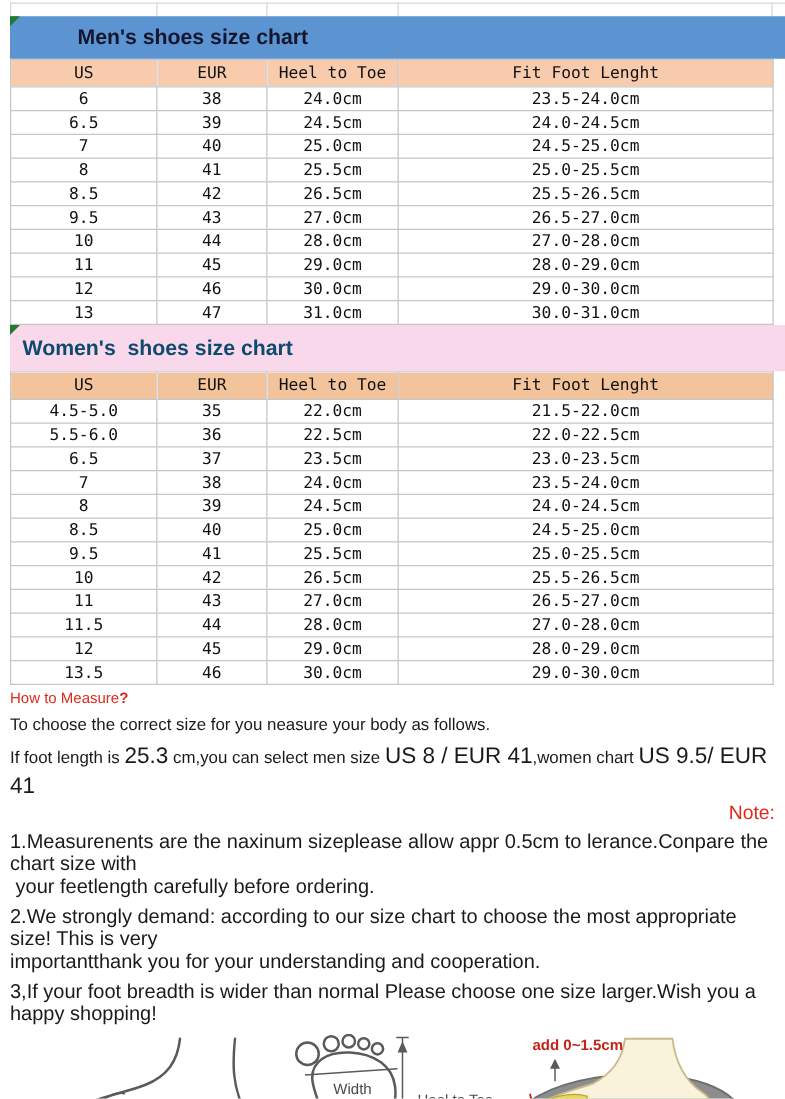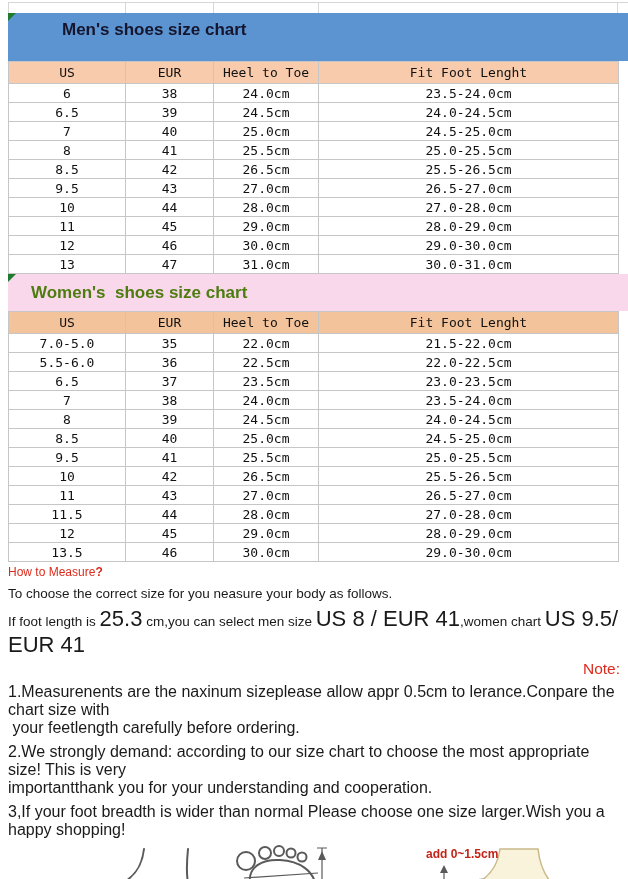--- a/index.html
+++ b/index.html
@@ -6,47 +6,47 @@
   .page{position:relative;width:628px;height:879px;background:#ffffff;overflow:hidden;
         font-family:"Liberation Sans",sans-serif;color:#1a1a1a;}
 
   
   .top-strip{position:relative;height:13px;}
   .hline{position:absolute;left:8px;right:0;top:2px;height:1px;background:#d6d6d6;}
   .vline{position:absolute;top:2px;bottom:0;width:1px;background:#d6d6d6;}
 
   
   .band{position:relative;margin-left:8px;width:620px;box-sizing:border-box;}
-  .band.blue{height:48px;background:#5b94d0;}
+  .band.blue{height:34px;background:#5b94d0;}
   .band.pink{height:37px;background:#fad8ec;}
   .band-title{white-space:pre;font-weight:bold;font-size:17px;color:#15152e;
               line-height:34px;display:block;}
   .band.blue .band-title{padding-left:54px;}
-  .band.pink .band-title{line-height:37px;padding-left:23px;color:#4d7c0f;}
+  .band.pink .band-title{line-height:37px;padding-left:10px;color:#0c4a6e;}
   .corner-tri{position:absolute;left:0;top:0;width:0;height:0;
               border-top:8px solid #1f7a2e;border-right:8px solid transparent;}
 
   
   table.size-table{margin-left:8px;width:610px;border-collapse:collapse;table-layout:fixed;
                    font-family:"DejaVu Sans Mono","Liberation Mono",monospace;
                    font-size:13px;color:#111111;}
   table.size-table th,table.size-table td{border:1px solid #c6c6c6;text-align:center;
                    padding:0;overflow:hidden;white-space:nowrap;font-weight:normal;}
   table.size-table th{height:21px;}
   table.size-table td{height:18px;background:#ffffff;}
   table.men thead th{background:#f8cbad;}
   table.women thead th{background:#f3c49b;}
 
   
   .measure{margin-left:8px;width:612px;}
   .measure-title{margin:3px 0 7px 0;font-size:12px;color:#dd2a1b;}
   .measure-title .q{font-weight:bold;}
   .intro{font-size:13.5px;margin-bottom:6px;}
   .size-line{font-size:13.5px;line-height:23px;margin-bottom:0;}
-  .size-line .big{font-size:22px;}
+  .size-line .big{font-size:18px;}
   .note-label{font-size:15.5px;color:#dd2a1b;line-height:19px;margin-bottom:5px;text-align:right;}
   .note{margin-bottom:6px;}
   .note-line{font-size:16px;line-height:18px;white-space:pre-wrap;}
 
   
   .diagrams{position:relative;height:104px;margin-top:5px;}
   .diagrams svg{position:absolute;top:0;}
   svg text{font-family:"Liberation Sans",sans-serif;font-size:12px;fill:#4a4a4a;}
   svg text.meas{font-weight:bold;font-size:11px;fill:#2e2e2e;text-anchor:middle;}
   svg text.red{fill:#c22417;font-weight:bold;font-size:12px;}
@@ -165,21 +165,21 @@
     <thead>
       <tr>
           <th>US</th>
           <th>EUR</th>
           <th>Heel to Toe</th>
           <th>Fit Foot Lenght</th>
         </tr>
     </thead>
     <tbody>
         <tr>
-          <td>7.0-5.0</td>
+          <td>4.5-5.0</td>
           <td>35</td>
           <td>22.0cm</td>
           <td>21.5-22.0cm</td>
         </tr>
         <tr>
           <td>5.5-6.0</td>
           <td>36</td>
           <td>22.5cm</td>
           <td>22.0-22.5cm</td>
         </tr>

